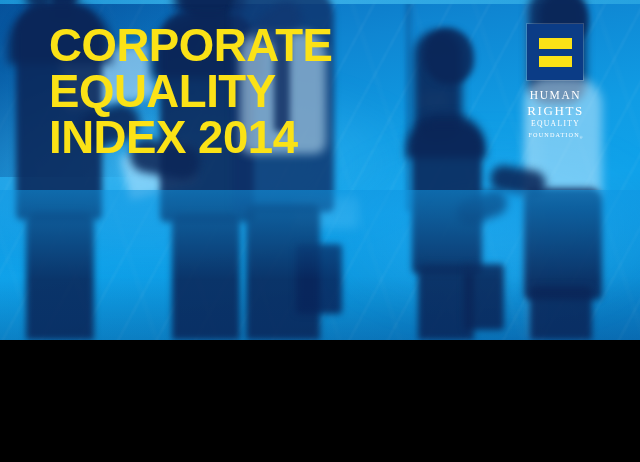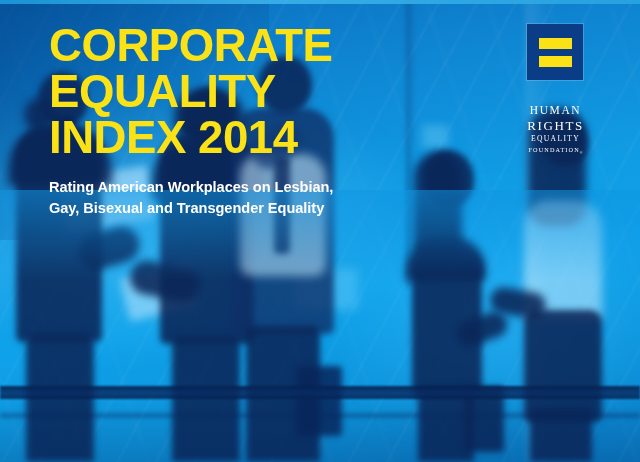--- a/index.html
+++ b/index.html
@@ -7,21 +7,21 @@
     padding: 0;
     background: #000;
   }
   body {
     font-family: "Liberation Sans", sans-serif;
   }
 
   #poster {
     position: relative;
     width: 640px;
-    height: 462px;
+    height: 340px;
     overflow: hidden;
     background: #6d28d9;
   }
 
   
   .photo {
     position: absolute;
     inset: 0;
     overflow: hidden;
   }
@@ -263,21 +263,21 @@
     justify-content: center;
     gap: 7px;
     box-sizing: border-box;
   }
   .logo-bar {
     width: 33px;
     height: 11px;
     background: #fbe216;
   }
   .logo-words {
-    padding-top: 24px;
+    padding-top: 9px;
     color: #ffffff;
     font-family: "Liberation Serif", serif;
     line-height: 1.18;
   }
   .lw1 { font-size: 11.5px; letter-spacing: 1.6px; }
   .lw2 { font-size: 13px; letter-spacing: 1.6px; }
   .lw3 { font-size: 7.6px;  letter-spacing: 1.35px; padding-top: 2px; }
   .lw4 { font-size: 6.2px;  letter-spacing: 1.15px; padding-top: 2px; position: relative; }
   .lw4 .tm {
     font-size: 3.6px;
@@ -346,22 +346,20 @@
     <div class="railing"></div>
     <div class="railing-low"></div>
     <div class="floor-shadow"></div>
     <div class="figbg-fade"></div>
   </div>
 
   <div class="title-block">
     <h1 class="headline">CORPORATE
 EQUALITY
 INDEX 2014</h1>
-    <p class="subhead">Rating American Workplaces on Lesbian,
-Gay, Bisexual and Transgender Equality</p>
   </div>
 
   <div class="logo">
     <div class="logo-mark">
       <div class="logo-bar"></div>
       <div class="logo-bar"></div>
     </div>
     <div class="logo-words">
       <div class="lw1">HUMAN</div>
       <div class="lw2">RIGHTS</div>

